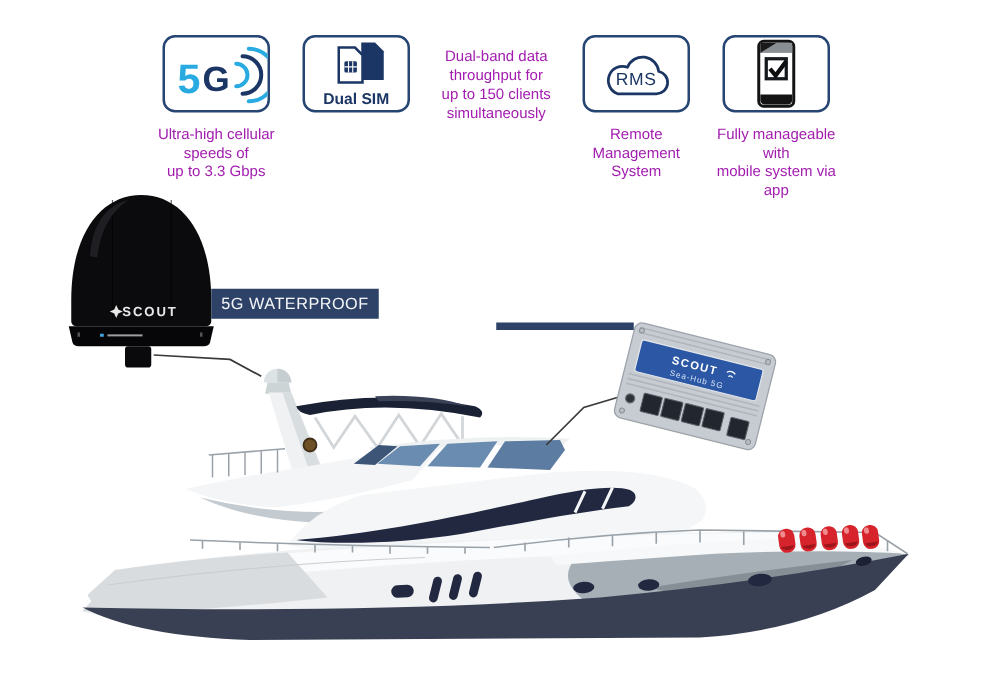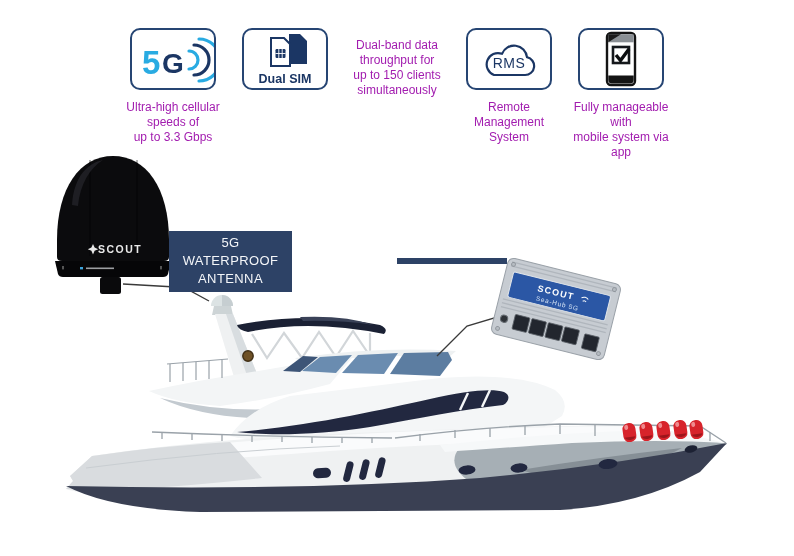--- a/index.html
+++ b/index.html
@@ -230,20 +230,19 @@
       <circle cx="-48" cy="22" r="3.6" fill="#2f3338" stroke="#666c72" stroke-width="1"></circle>
       <g fill="#b6bcc2" stroke="#8a9096" stroke-width="0.8">
         <circle cx="-52" cy="-33" r="2"></circle>
           <circle cx="52" cy="-33" r="2"></circle>
         <circle cx="-52" cy="33" r="2"></circle>
           <circle cx="52" cy="33" r="2"></circle>
       </g>
     </g>
   </svg>
 
-  <div class="callout" style="left:169px;top:231px;width:123px;">
+  <div class="callout" style="left:169px;top:231px;width:134px;">
     <span>5G WATERPROOF</span>
-    <span>ANTENNA</span>
   </div>
   <div class="callout" style="left:397px;top:258px;width:110px;">
   </div>
 
 </div>
 
 </body></html>

